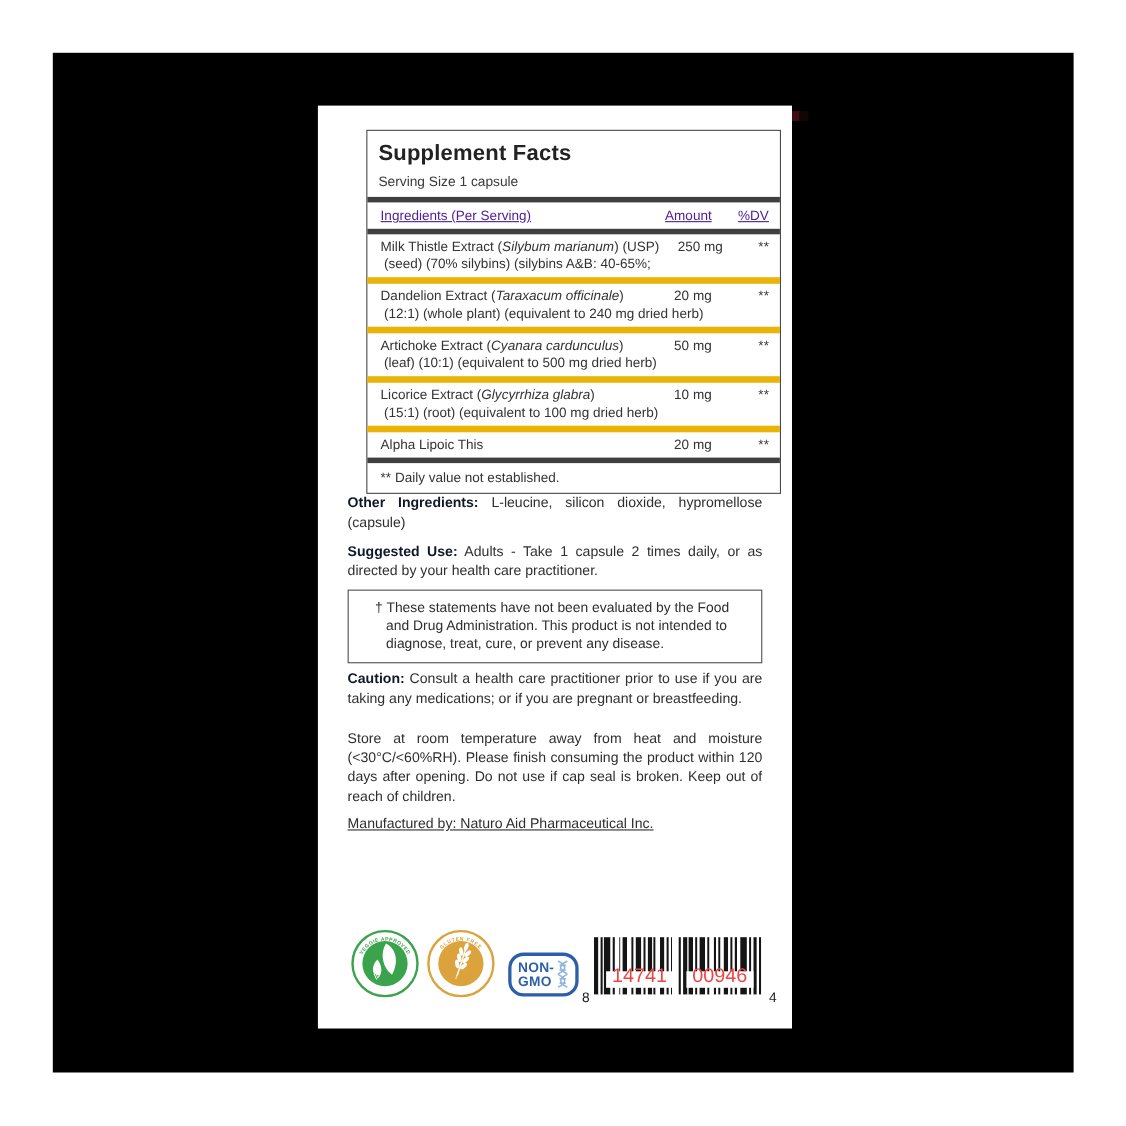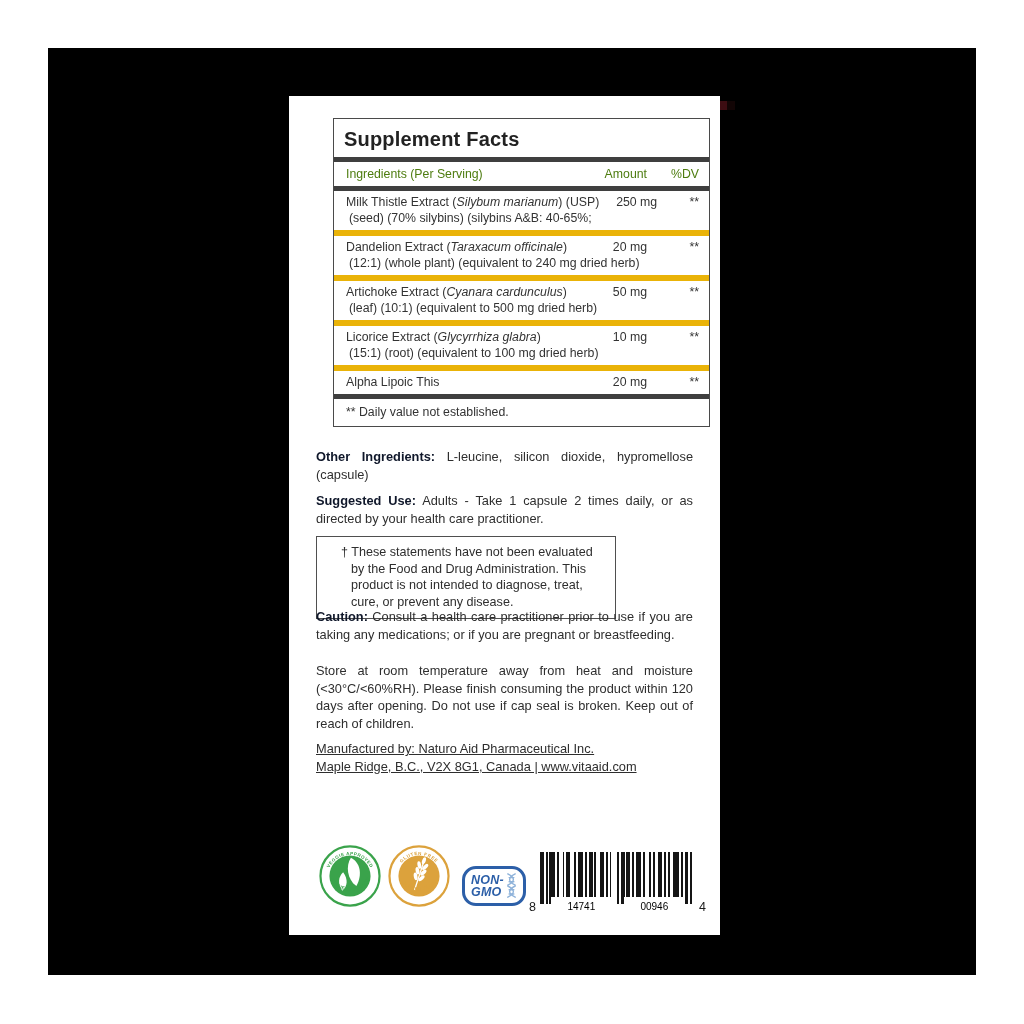--- a/index.html
+++ b/index.html
@@ -10,79 +10,80 @@
   .red-mark{position:absolute;left:714px;top:101px;width:13px;height:9px;background:#3d0d12;}
   .red-mark-dark{position:absolute;left:727px;top:101px;width:8px;height:9px;background:#120505;}
 
   
   .facts-table{position:absolute;left:44px;top:22px;width:377px;border:1.5px solid #4a4a4a;
                box-sizing:border-box;color:#333;background:#fff;}
   .ft-head{padding:8px 10px 6px 10px;}
   .ft-title{font-size:20px;font-weight:bold;color:#222;letter-spacing:.2px;line-height:24px;}
   .ft-serving{font-size:12.5px;margin-top:7px;color:#3a3a3a;line-height:15px;}
   .bar{height:5px;background:#3f3f3f;}
-  .ft-cols{display:flex;align-items:center;font-size:12.3px;color:#4d7c0f;
-           padding:4px 0 4px 12px;line-height:16px;}
+  .ft-cols{display:flex;align-items:center;font-size:12.3px;color:#4c1d95;
+           padding:4px 0 4px 12px;line-height:16px;text-decoration:underline;}
   .col-name{flex:1;}
   .col-amt{width:72px;text-align:right;}
   .col-dv{width:52px;text-align:right;padding-right:10px;}
   .ft-body .ft-row + .ft-row{border-top:6px solid #eab308;}
   .ft-row{padding:3px 0 4px 12px;font-size:12.3px;}
   .row-main{display:flex;line-height:16px;}
   .row-name{flex:1;white-space:nowrap;}
   .row-sub{line-height:16px;padding-left:3px;}
   .latin{font-style:italic;}
   .ft-footnote{padding:5px 12px 6px 12px;font-size:12.3px;line-height:16px;}
 
   
   .para{position:absolute;left:27px;width:377px;font-size:12.8px;line-height:17.5px;
         color:#2e2e2e;text-align:justify;}
   .lead{font-weight:bold;color:#0f172a;}
   .p-other{top:352px;}
   .p-suggested{top:396px;}
   .p-caution{top:512px;}
   .p-store{top:566px;}
   .p-mfg{top:644px;text-align:left;text-decoration:underline;}
-  .disclaimer{position:absolute;left:27px;top:440px;width:300px;box-sizing:border-box;
+  .disclaimer{position:absolute;left:27px;top:440px;width:377px;box-sizing:border-box;
               border:1.5px solid #4f4f4f;padding:7px 10px 8px 12px;font-size:12.6px;
               line-height:16.5px;color:#2e2e2e;}
   .disclaimer-inner{padding-left:22px;text-indent:-10px;}
 
   
   .badges{position:absolute;left:27px;top:744px;width:380px;height:86px;}
   .badge-circle{position:absolute;width:64px;height:64px;top:4px;}
   .badge-veggie{left:2px;}
   .badge-gluten{left:71px;}
   .pill{position:absolute;left:146px;top:26px;width:64px;height:40px;border:3px solid #2c5fa8;
         border-radius:14px;box-sizing:border-box;background:#fff;display:flex;
-        align-items:center;padding:2px 2px 2px 6px;font-style:italic;}
+        align-items:center;padding:2px 2px 2px 6px;}
   .pill-text{font-size:12.5px;font-weight:800;color:#2c5fa8;line-height:12px;letter-spacing:.2px;}
   .barcode{position:absolute;left:218px;top:12px;width:166px;height:66px;background:#fff;}
   .bars{position:absolute;left:6px;right:4px;top:0;height:52px;display:flex;align-items:stretch;}
   .bars .b{background:#151515;}
   .bars .s{background:#fff;}
-  .dbox{position:absolute;bottom:6px;height:15px;background:#fff;display:flex;
-        align-items:flex-end;justify-content:center;font-size:10px;color:#000000;}
+  .dbox{position:absolute;bottom:20px;height:15px;background:#fff;display:flex;
+        align-items:flex-end;justify-content:center;font-size:18px;color:#ef4444;}
   .dbox1{left:10%;width:37%;}
   .dbox2{left:54%;width:37%;}
   .dleft{position:absolute;left:-5px;bottom:4px;font-size:12.5px;color:#1a1a1a;}
   .dright{position:absolute;right:-6px;bottom:4px;font-size:12.5px;color:#1a1a1a;}
 </style>
 </head>
 <body>
 
 <div class="black-bg"></div>
 <div class="red-mark"></div>
 <div class="red-mark-dark"></div>
 
 <div class="panel">
 
   <div class="facts-table">
     <div class="ft-head">
       <div class="ft-title">Supplement Facts</div>
+      <div class="ft-serving">Serving Size 1 capsule</div>
     </div>
     <div class="bar"></div>
     <div class="ft-cols">
       <span class="col-name">Ingredients (Per Serving)</span>
       <span class="col-amt">Amount</span>
       <span class="col-dv">%DV</span>
     </div>
     <div class="bar"></div>
 
     <div class="ft-body">
@@ -154,21 +155,20 @@
 
   <div class="para p-caution">
     <span class="lead">Caution:</span>
     <span>Consult a health care practitioner prior to use if you are taking any medications; or if you are pregnant or breastfeeding.</span>
   </div>
 
   <div class="para p-store">Store at room temperature away from heat and moisture (&lt;30°C/&lt;60%RH). Please finish consuming the product within 120 days after opening. Do not use if cap seal is broken. Keep out of reach of children.</div>
 
   <div class="para p-mfg">
     <div>Manufactured by: Naturo Aid Pharmaceutical Inc.</div>
-    <div>Maple Ridge, B.C., V2X 8G1, Canada | www.vitaaid.com</div>
   </div>
 
   <div class="badges">
 
     <div class="badge-circle badge-veggie">
       <svg viewBox="0 0 70 70" width="64" height="64">
         <defs>
           <path id="arcTg" d="M 10 37 A 25 25 0 0 1 60 37"></path>
           <path id="arcBg" d="M 11 33 A 25 25 0 0 0 59 33"></path>
         </defs>

